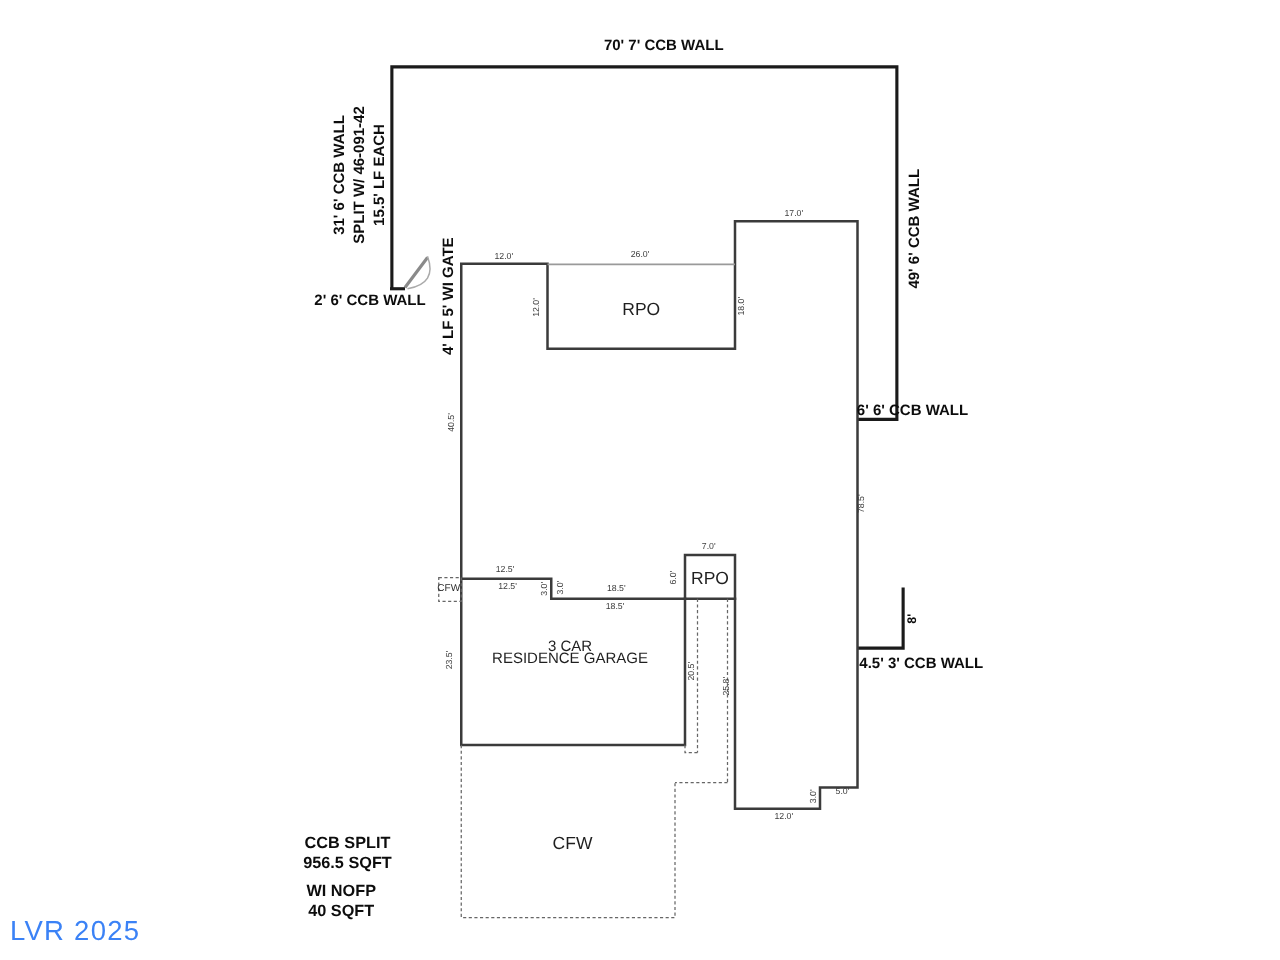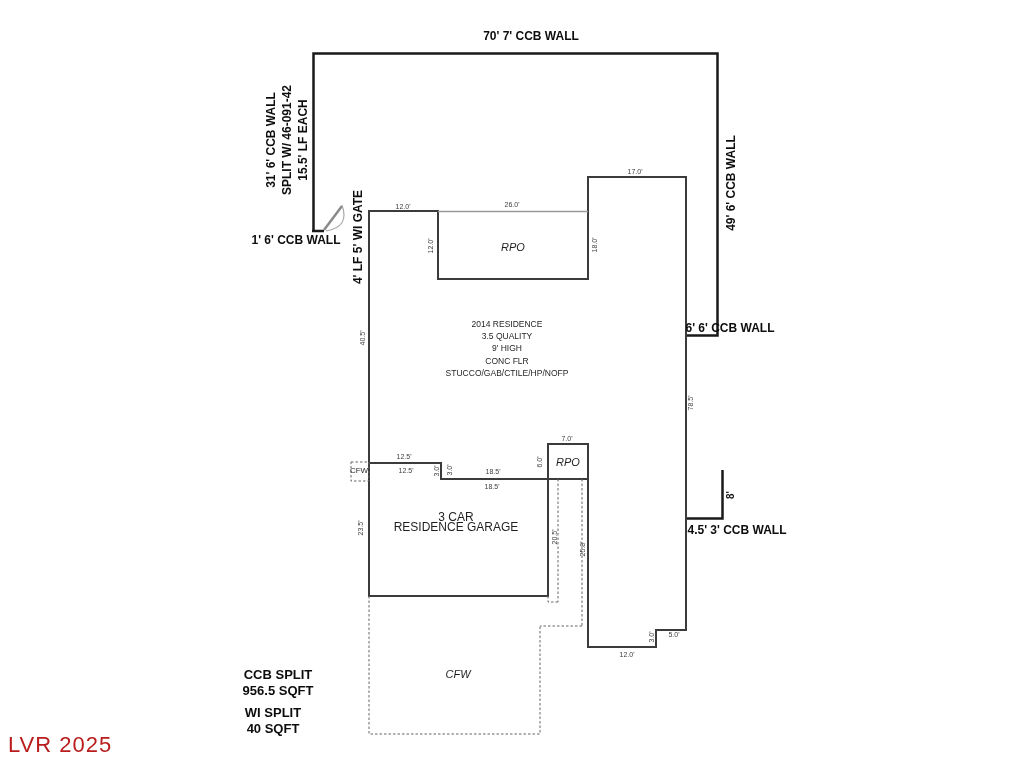--- a/index.html
+++ b/index.html
@@ -4,28 +4,28 @@
 <style>
   html,body{margin:0;padding:0;background:#fff;}
   #stage{position:relative;width:1024px;height:768px;background:#ffffff;overflow:hidden;
          font-family:"Liberation Sans",sans-serif;}
   svg{position:absolute;left:0;top:0;}
   .t{position:absolute;transform:translate(-50%,-50%);white-space:nowrap;color:#3a3a3a;line-height:1;}
   .t.v{transform:translate(-50%,-50%) rotate(-90deg);}
   .dim{font-size:7px;color:#3d3d3d;}
   .lbl{font-size:12px;font-weight:bold;color:#0d0d0d;}
   .lbl8{font-size:10px;font-weight:bold;color:#0d0d0d;}
-  .area{font-size:11px;color:#1f1f1f;font-style:italic;}
+  .area{font-size:14px;color:#1f1f1f;}
   .area-sm{font-size:8px;color:#2a2a2a;}
   .block{text-align:center;}
   .res-block{font-size:8.5px;line-height:12.2px;color:#1f1f1f;}
   .wall-block{font-size:12px;font-weight:bold;line-height:16px;color:#0d0d0d;}
   .sum-block{font-size:13px;font-weight:bold;line-height:15.5px;color:#0d0d0d;}
   .garage-block{font-size:12px;line-height:9.5px;color:#1f1f1f;}
-  .watermark{position:absolute;left:8px;top:732px;font-size:22px;color:#b91c1c;letter-spacing:1px;}
+  .watermark{position:absolute;left:8px;top:732px;font-size:22px;color:#3b82f6;letter-spacing:1px;}
 </style>
 </head>
 <body>
 
 <div id="stage">
 
   <svg width="1024" height="768" viewBox="0 0 1024 768">
 
     <path d="M313.5,232 L313.5,53.5 L717.5,53.5 L717.5,335.5 L686,335.5" fill="none" stroke="#1a1a1a" stroke-width="2.5"></path>
     <path d="M312,231 L324,231" fill="none" stroke="#1a1a1a" stroke-width="2.5"></path>
@@ -54,34 +54,27 @@
   </svg>
 
   <div class="t lbl" style="left:531px;top:36px">70' 7' CCB WALL</div>
 
   <div class="t v wall-block block" style="left:287px;top:140px">
     <div>31' 6' CCB WALL</div>
     <div>SPLIT W/ 46-091-42</div>
     <div>15.5' LF EACH</div>
   </div>
 
-  <div class="t lbl" style="left:296px;top:240px">1' 6' CCB WALL</div>
+  <div class="t lbl" style="left:296px;top:240px">2' 6' CCB WALL</div>
   <div class="t v lbl" style="left:358px;top:237px">4' LF 5' WI GATE</div>
   <div class="t v lbl" style="left:731px;top:183px">49' 6' CCB WALL</div>
   <div class="t lbl" style="left:730px;top:328px">6' 6' CCB WALL</div>
   <div class="t lbl" style="left:737px;top:530px">4.5'  3' CCB WALL</div>
   <div class="t v lbl8" style="left:731px;top:495px">8'</div>
 
-  <div class="t res-block block" style="left:507px;top:349px">
-    <div>2014 RESIDENCE</div>
-    <div>3.5 QUALITY</div>
-    <div>9' HIGH</div>
-    <div>CONC FLR</div>
-    <div>STUCCO/GAB/CTILE/HP/NOFP</div>
-  </div>
 
   <div class="t area" style="left:513px;top:247px">RPO</div>
   <div class="t area" style="left:568px;top:462px">RPO</div>
   <div class="t garage-block block" style="left:456px;top:522px">
     <div>3 CAR</div>
     <div>RESIDENCE GARAGE</div>
   </div>
   <div class="t area-sm" style="left:359px;top:471px">CFW</div>
   <div class="t area" style="left:458px;top:674px">CFW</div>
 
@@ -106,19 +99,19 @@
   <div class="t v dim" style="left:582px;top:549px">25.8'</div>
   <div class="t v dim" style="left:360px;top:528px">23.5'</div>
   <div class="t v dim" style="left:690px;top:403px">78.5'</div>
   <div class="t v dim" style="left:651px;top:637px">3.0'</div>
 
   <div class="t sum-block block" style="left:278px;top:682px">
     <div>CCB SPLIT</div>
     <div>956.5 SQFT</div>
   </div>
   <div class="t sum-block block" style="left:273px;top:720px">
-    <div>WI SPLIT</div>
+    <div>WI NOFP</div>
     <div>40 SQFT</div>
   </div>
 
   <div class="watermark">LVR 2025</div>
 
 </div>
 
 </body></html>

